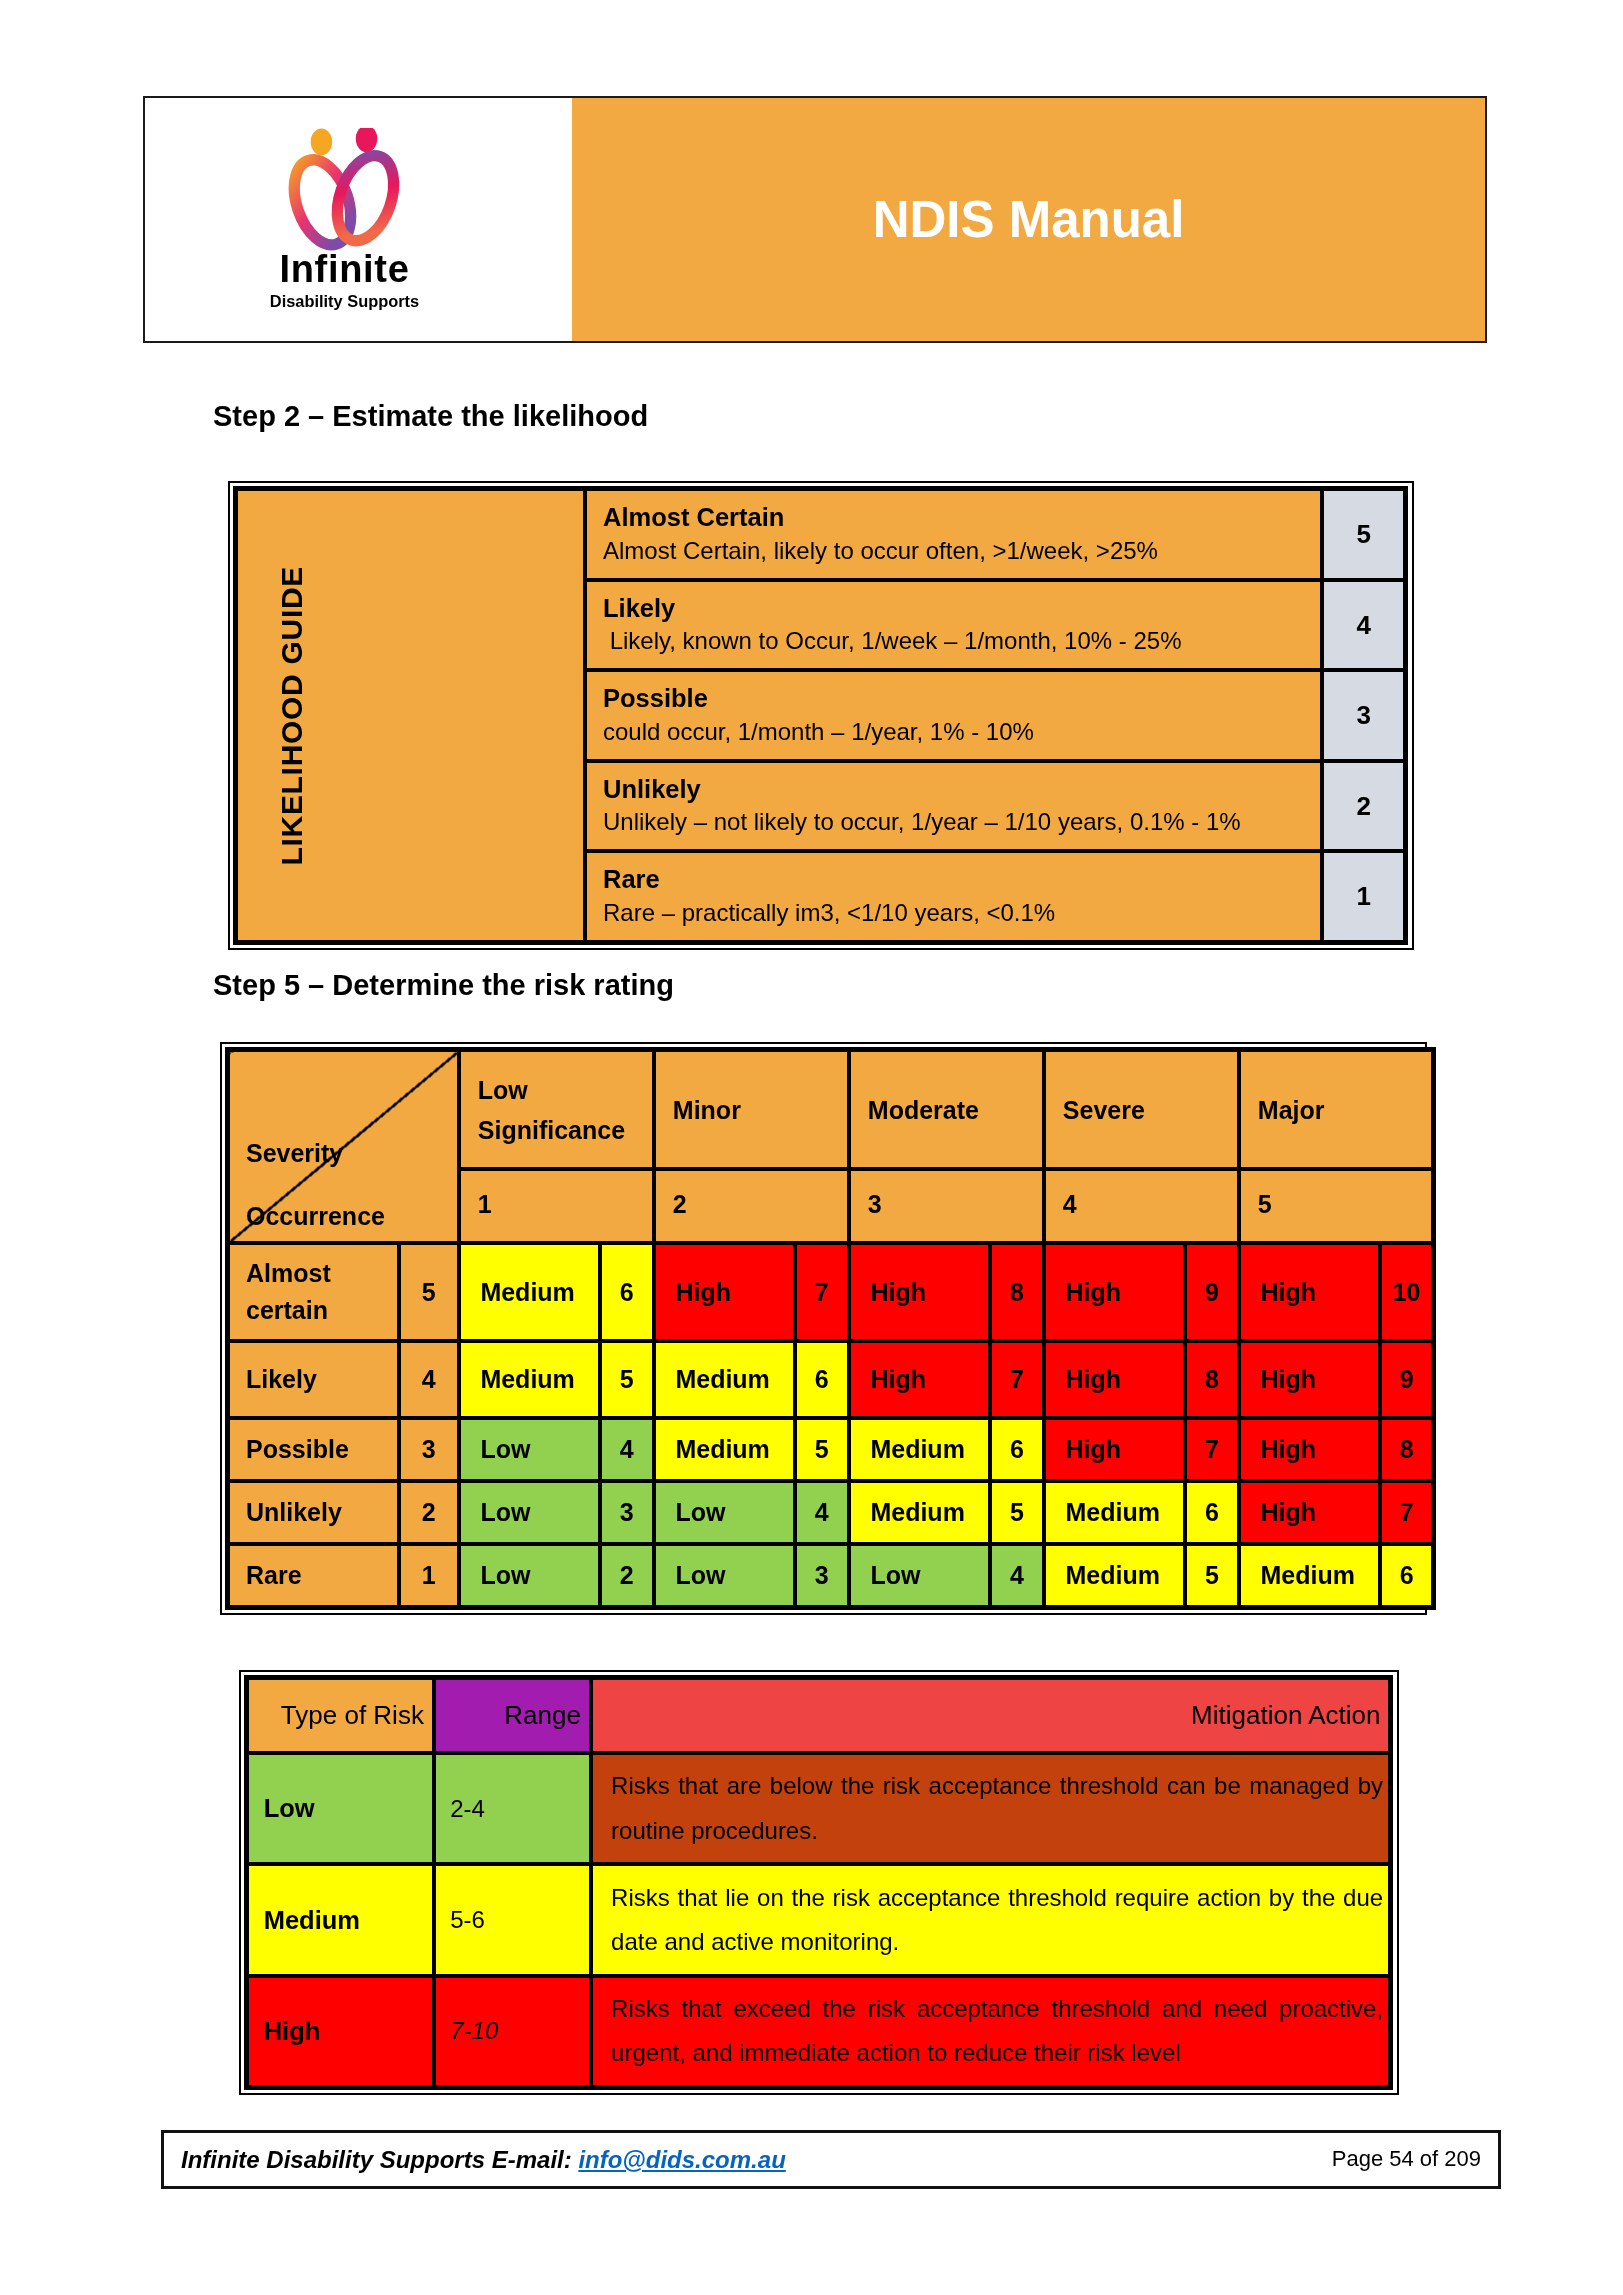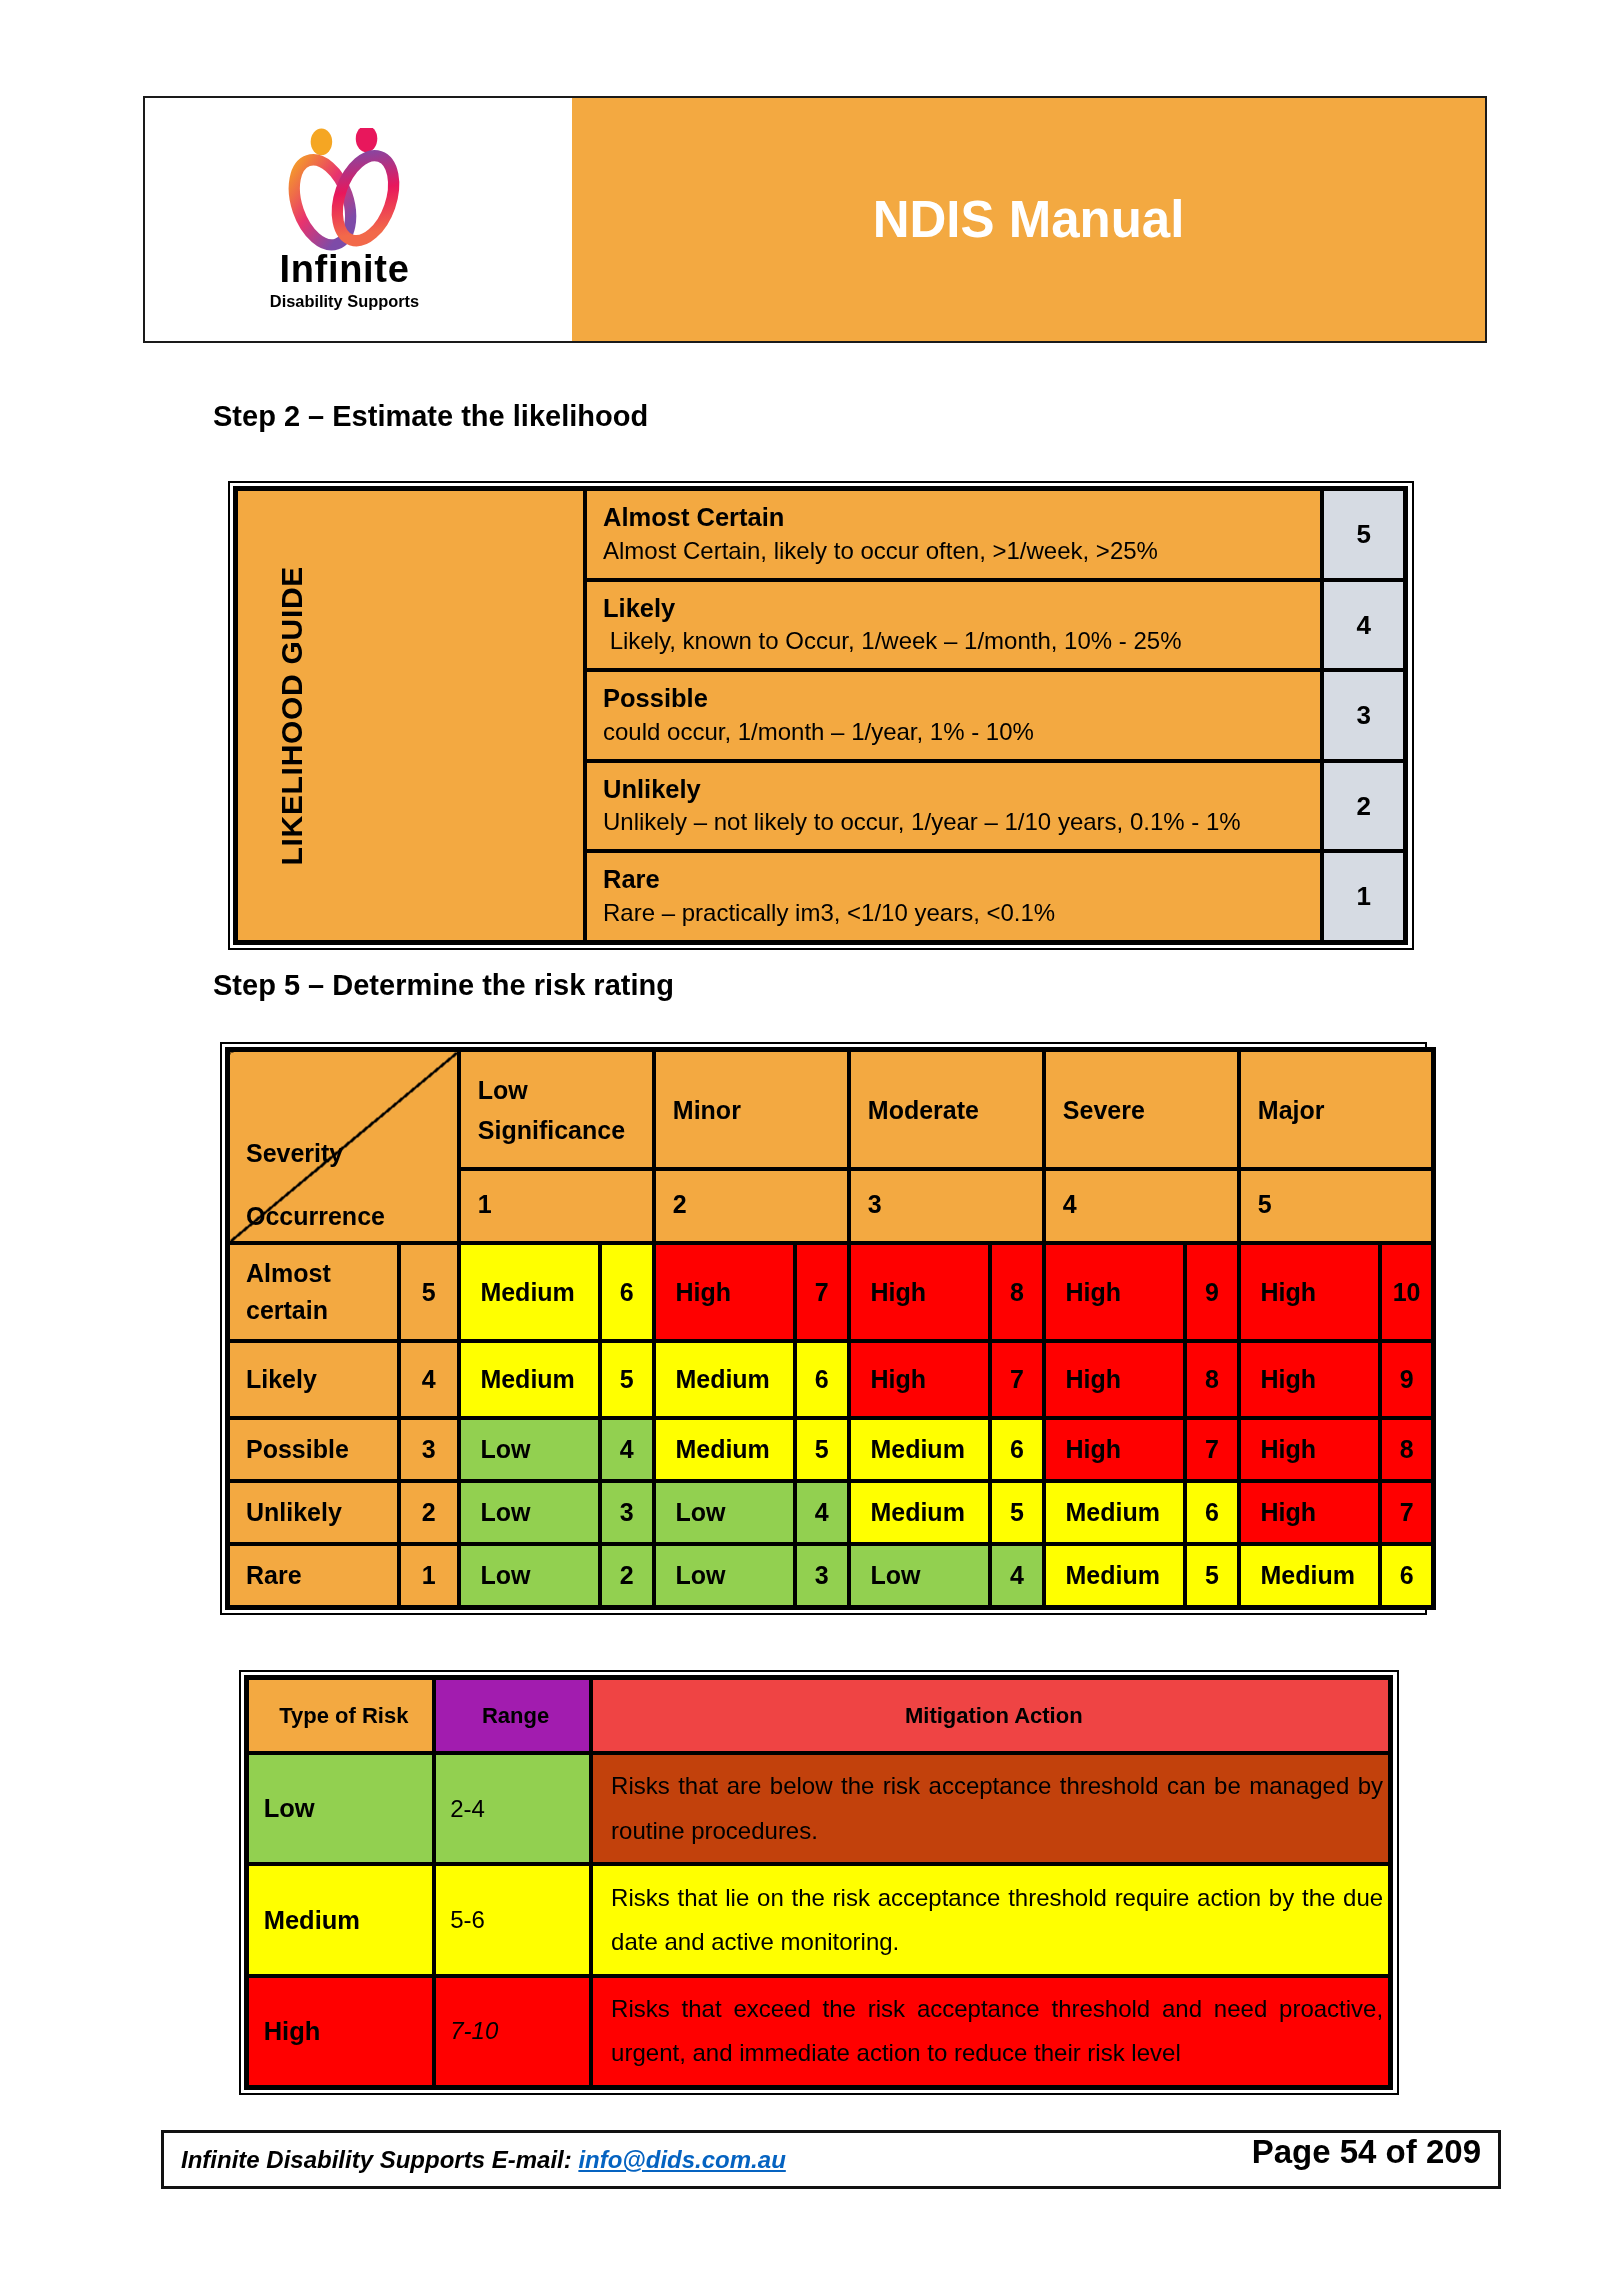--- a/index.html
+++ b/index.html
@@ -45,34 +45,34 @@
   .corner-occ{ position:absolute; left:15.7px; bottom:10.5px; }
   .m-name{ text-align:left; vertical-align:middle; padding:6.5px 6.5px 6.5px 17px; line-height:1.6;}
   .m-num{ text-align:left; vertical-align:middle; padding:3.9px 6.5px 6.5px 17px; height:60px;}
   .m-rowlabel{ text-align:left; vertical-align:middle; padding:3.9px 5.2px 3.9px 15.7px; line-height:1.5;}
   .m-rownum{ text-align:center; vertical-align:middle; }
   .m-cell{ text-align:left; vertical-align:middle; padding-left:19.6px; }
   .m-cellnum{ text-align:center; vertical-align:middle; }
   
   #rk-wrap{ left:239px; top:1670px; width:1149px; }
   #rk-table{ width:100%; border:5.2px solid #000; }
-  #rk-table th{ text-align:center; vertical-align:middle; font-size:22px; font-weight:bold;
+  #rk-table th{ text-align:right; vertical-align:middle; font-size:26px; font-weight:normal;
     padding:17px 7.9px 17px 14.4px; height:37px;}
   .rk-type{ font-size:25.5px; font-weight:bold; text-align:left; vertical-align:middle; padding-left:14.4px; width:187px;}
   .rk-range{ font-size:24px; text-align:left; vertical-align:middle; padding-left:14.4px; width:157px;}
   .rk-action{ font-size:24px; text-align:justify; vertical-align:middle; padding:9.2px 5.2px 9.2px 18.3px; line-height:1.85;}
   
   .footer-box{
     position:absolute; left:161px; top:2130px; width:1340px; height:59px;
     border:3.9px solid #111; display:flex; align-items:center; justify-content:space-between;
     padding:0 17px; box-sizing:border-box;
   }
   .footer-left{ font-size:24px; font-weight:bold; font-style:italic;}
   .footer-left a{ text-decoration:underline; }
-  .footer-page{ font-size:33px; font-weight:bold; align-self:flex-start; margin-top:0;}
+  .footer-page{ font-size:22px; font-weight:normal; align-self:flex-start; margin-top:13px;}
 </style>
 </head>
 <body>
 
 <div class="page">
 
   <div class="header-box">
     <div class="logo-pane">
       <svg width="164" height="124" viewBox="0 0 160 120">
         <defs>

